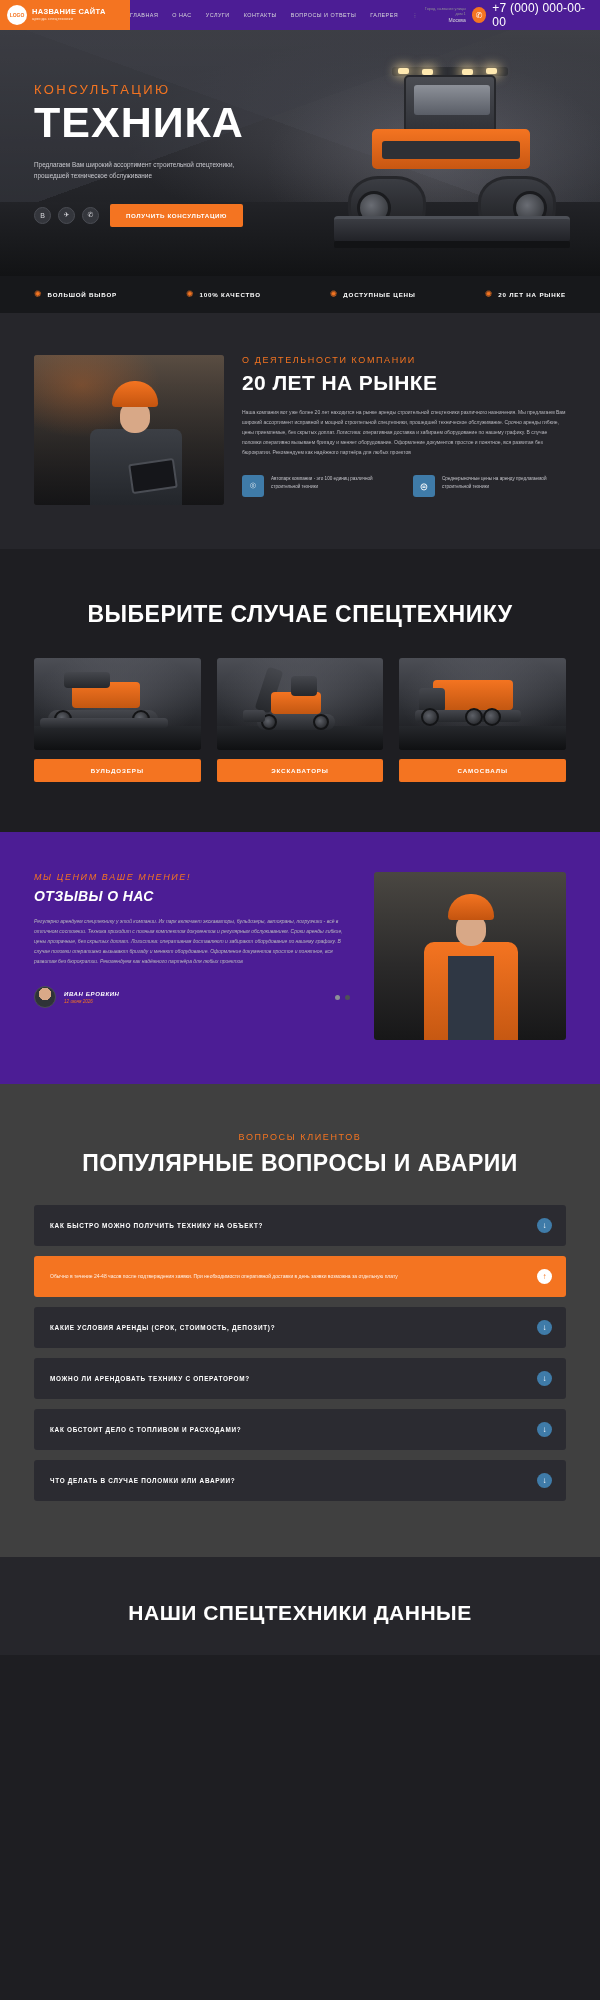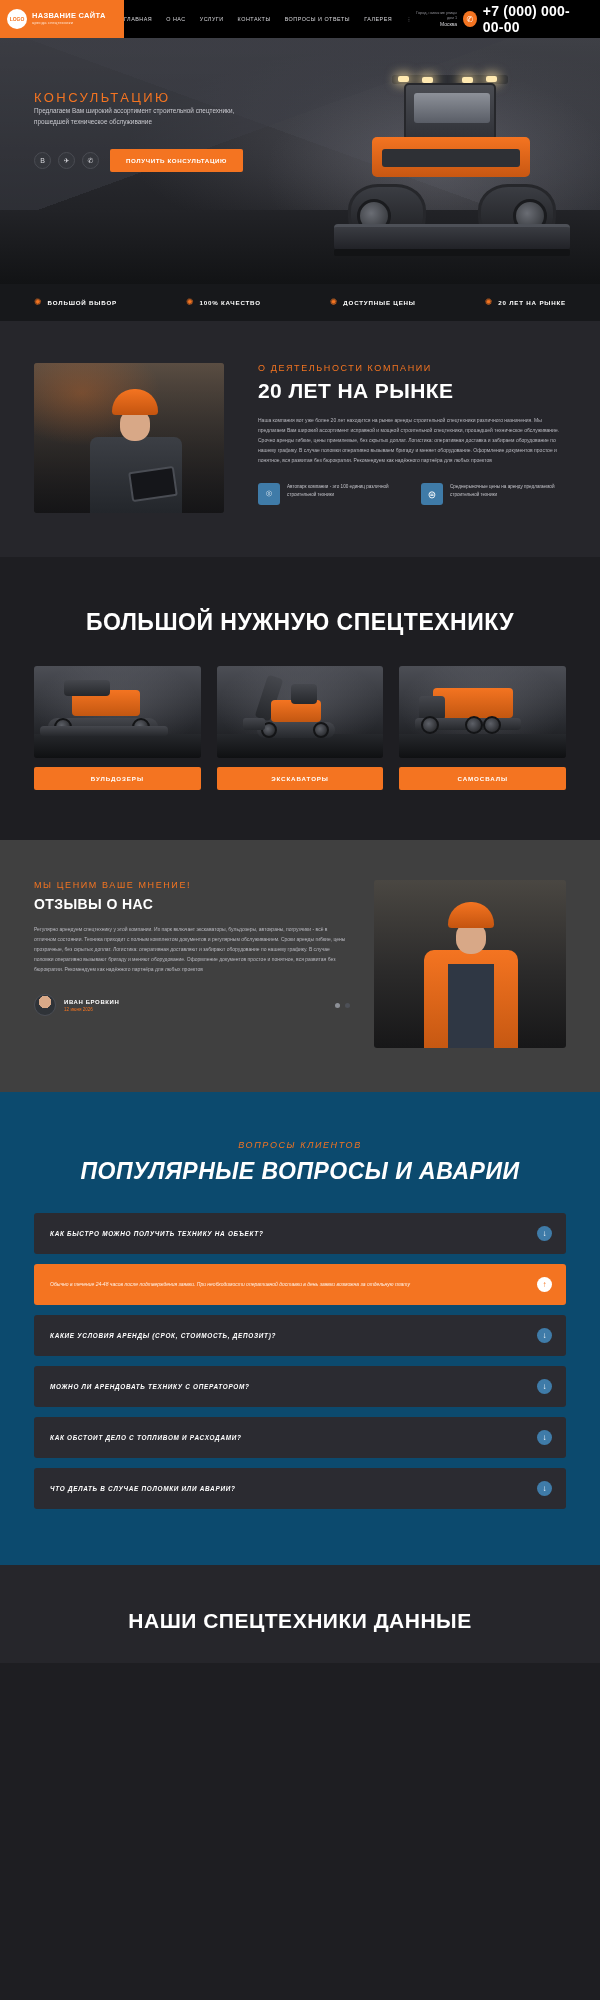--- a/index.html
+++ b/index.html
@@ -8,22 +8,22 @@
     background: #1e1e22;
     font-family: "Liberation Sans", sans-serif;
     color: #ffffff;
   }
   body { width: 600px; overflow-x: hidden; }
 
   
   .header {
     display: flex;
     align-items: stretch;
-    height: 38px;
-    background: #000000;
+    height: 30px;
+    background: #4c1d95;
     position: relative;
     z-index: 20;
   }
   .logo-block {
     width: 140px;
     background: #f47421;
     display: flex;
     align-items: center;
     gap: 5px;
     padding: 0 7px;
@@ -65,21 +65,21 @@
   }
   .city-block { text-align: right; line-height: 1.2; }
   .city-label { font-size: 3.8px; color: #8d8d94; }
   .city-name { font-size: 5px; color: #d8d8dc; }
   .phone-ico {
     width: 16px; height: 16px; border-radius: 50%;
     background: #f47421;
     display: flex; align-items: center; justify-content: center;
     font-size: 8px; color: #fff;
   }
-  .phone-num { font-size: 14px; font-weight: bold; letter-spacing: .2px; }
+  .phone-num { font-size: 12px; font-weight: normal; letter-spacing: .2px; }
 
   
   .hero {
     position: relative;
     height: 246px;
     overflow: hidden;
     background:
       radial-gradient(ellipse 70% 60% at 70% 45%, rgba(120,120,130,.35), rgba(0,0,0,0) 70%),
       linear-gradient(180deg, #3a3b40 0%, #2a2b30 45%, #17181b 100%);
   }
@@ -182,21 +182,21 @@
     padding: 14px 34px; gap: 8px;
   }
   .feature { display: flex; align-items: center; gap: 6px; }
   .feature-ico { color: #f47421; font-size: 9px; line-height: 1; }
   .feature-label {
     font-size: 6.2px; font-weight: bold; letter-spacing: .8px; text-transform: uppercase;
   }
 
   
   .about {
-    background: #26262b; padding: 42px 34px 44px; display: flex; gap: 34px;
+    background: #26262b; padding: 42px 34px 44px; display: flex; gap: 18px;
   }
   .about-photo {
     width: 190px; height: 150px; border-radius: 3px; flex: 0 0 auto;
     position: relative; overflow: hidden;
     background: linear-gradient(180deg, #5a4a3e 0%, #34302e 55%, #1d1c1d 100%);
   }
   .ap-bg {
     position: absolute; inset: 0;
     background:
       radial-gradient(ellipse 60% 50% at 25% 20%, rgba(244,116,33,.28), rgba(0,0,0,0) 70%),
@@ -254,21 +254,21 @@
   .mc-orange { background: linear-gradient(180deg,#f47421,#c35711); }
   .mc-dark { background: linear-gradient(180deg,#45474d,#26282c); }
   .mc-wheel { position: absolute; border-radius: 50%; background: radial-gradient(circle at 40% 40%, #5d6067, #1b1c1f); border: 2px solid #131416; }
   .card-btn {
     margin-top: 9px; background: #f47421; color: #fff;
     font-size: 6.2px; font-weight: bold; letter-spacing: .9px; text-transform: uppercase;
     padding: 8px 0; border: none; border-radius: 2px; width: 100%;
   }
 
   
-  .reviews { background: #404040; padding: 40px 34px 44px; display: flex; gap: 24px; }
+  .reviews { background: #4c1d95; padding: 40px 34px 44px; display: flex; gap: 24px; font-style: italic; }
   .rev-left { flex: 1; }
   .rev-title { font-size: 14px; font-weight: bold; letter-spacing: .4px; margin: 6px 0 12px; }
   .rev-text { font-size: 5px; line-height: 2; color: #b8b8bf; }
   .rev-author { display: flex; align-items: center; gap: 8px; margin-top: 20px; }
   .rev-avatar {
     width: 22px; height: 22px; border-radius: 50%; flex: 0 0 auto;
     background: radial-gradient(circle at 50% 35%, #d9a988 0 38%, #2f3338 39%);
     border: 1px solid #4a4d54;
   }
   .rev-name { font-size: 6px; font-weight: bold; letter-spacing: .6px; text-transform: uppercase; }
@@ -282,21 +282,21 @@
     background: linear-gradient(180deg, #4a4742 0%, #2b2a2a 55%, #171718 100%);
   }
   .rp-helmet { position: absolute; left: 74px; top: 22px; width: 46px; height: 26px;
     background: linear-gradient(180deg, #f47421, #c4540f); border-radius: 23px 23px 4px 4px; }
   .rp-face { position: absolute; left: 82px; top: 42px; width: 30px; height: 32px; background: #d8a887; border-radius: 14px; }
   .rp-shirt { position: absolute; left: 50px; top: 70px; width: 94px; height: 98px;
     background: linear-gradient(180deg, #f47421, #c65812); border-radius: 10px 10px 0 0; }
   .rp-bib { position: absolute; left: 74px; top: 84px; width: 46px; height: 84px; background: #2f3744; }
 
   
-  .faq { background: #0c4a6e; padding: 48px 34px 56px; font-style: italic; }
+  .faq { background: #404040; padding: 48px 34px 56px; }
   .faq-head { text-align: center; }
   .faq-title { font-size: 23px; font-weight: bold; letter-spacing: .5px; margin-top: 8px; }
   .faq-list { margin-top: 28px; display: flex; flex-direction: column; gap: 10px; }
   .faq-item { background: #2b2b31; border-radius: 3px; }
   .faq-q {
     display: flex; align-items: center; justify-content: space-between;
     padding: 13px 14px 13px 16px;
   }
   .faq-q-text { font-size: 6.4px; font-weight: bold; letter-spacing: .7px; text-transform: uppercase; }
   .faq-toggle {
@@ -363,20 +363,21 @@
       </div>
     <div class="dz-track right">
         <div class="dz-wheel"></div>
       </div>
     <div class="dz-blade"></div>
     <div class="dz-blade-edge"></div>
   </div>
 
   <div class="hero-inner">
     <div class="hero-eyebrow">КОНСУЛЬТАЦИЮ</div>
+    <div class="hero-title">ТЕХНИКА</div>
     <div class="hero-desc">Предлагаем Вам широкий ассортимент строительной спецтехники, прошедшей техническое обслуживание</div>
     <div class="hero-actions">
       <div class="soc">В</div>
       <div class="soc">✈</div>
       <div class="soc">✆</div>
       <button class="hero-btn">ПОЛУЧИТЬ КОНСУЛЬТАЦИЮ</button>
     </div>
   </div>
 </div>
 
@@ -418,21 +419,21 @@
       </div>
       <div class="af">
         <div class="af-ico">⊜</div>
         <div class="af-text">Среднерыночные цены на аренду предлагаемой строительной техники</div>
       </div>
     </div>
   </div>
 </div>
 
 <div class="catalog">
-  <div class="catalog-title">БОЛЬШОЙ НУЖНУЮ СПЕЦТЕХНИКУ</div>
+  <div class="catalog-title">ВЫБЕРИТЕ СЛУЧАЕ СПЕЦТЕХНИКУ</div>
   <div class="cards">
     <div class="card">
       <div class="card-img">
         <div class="ci-haze"></div>
           <div class="ci-ground"></div>
         <div class="ci-body mc-orange" style="left:38px;top:24px;width:68px;height:26px;"></div>
         <div class="ci-body mc-dark" style="left:30px;top:14px;width:46px;height:16px;"></div>
         <div class="ci-body mc-dark" style="left:14px;top:52px;width:110px;height:18px;border-radius:9px;"></div>
         <div class="mc-wheel" style="left:20px;top:52px;width:18px;height:18px;"></div>
         <div class="mc-wheel" style="left:98px;top:52px;width:18px;height:18px;"></div>

